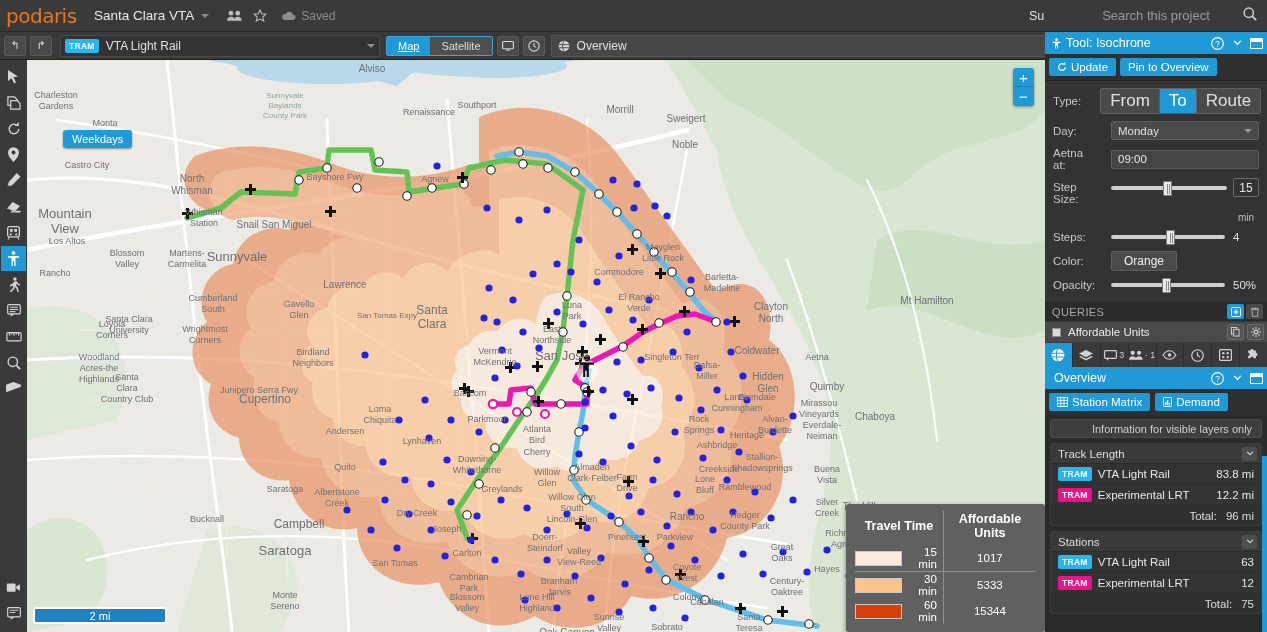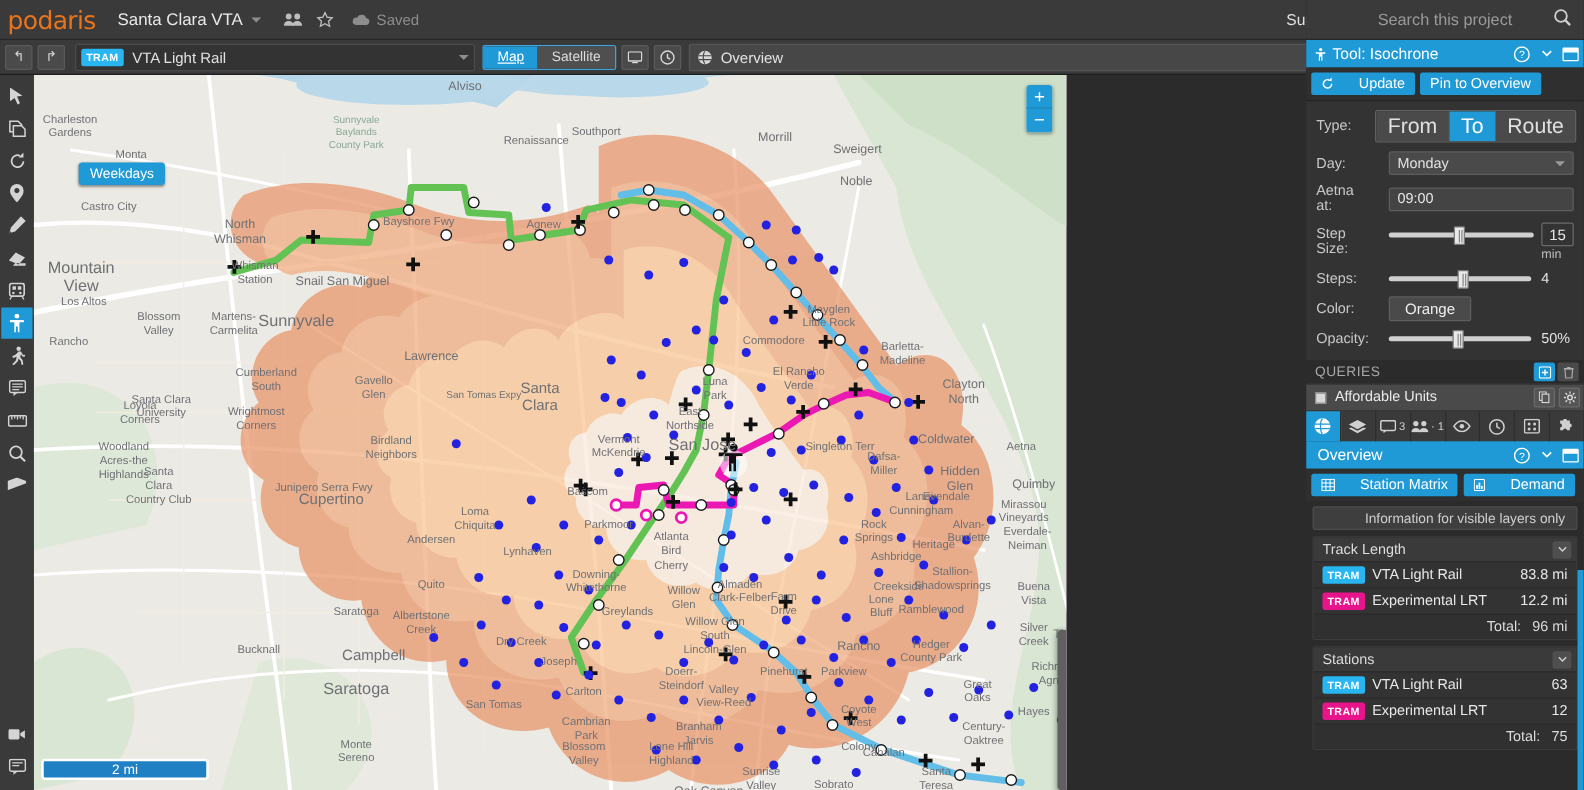--- a/index.html
+++ b/index.html
@@ -64,22 +64,22 @@
 
   
   .lefttool{position:absolute;left:0;top:60px;width:27px;height:572px;background:#3a3a3a;
             display:flex;flex-direction:column;align-items:center;padding-top:4px;}
   .ltool{width:25px;height:25px;display:flex;align-items:center;justify-content:center;
          color:#d4d4d4;cursor:pointer;margin-bottom:1px;}
   .ltool.active{background:#1f9ad6;color:#fff;}
   .ltool svg{display:block;}
 
   
-  .map{position:absolute;left:27px;top:60px;width:826px;height:572px;
-       background:#a21caf;overflow:hidden;}
+  .map{position:absolute;left:27px;top:60px;width:1018px;height:572px;
+       background:#000000;overflow:hidden;}
   .mapbg{position:absolute;inset:0;}
 
   .chip{position:absolute;left:36px;top:70px;background:#1f9ad6;color:#fff;font-size:11px;
         padding:3px 9px;border-radius:3px;box-shadow:0 1px 2px rgba(0,0,0,.4);}
   .zoomctl{position:absolute;right:11px;top:8px;width:21px;border-radius:3px;overflow:hidden;
         box-shadow:0 1px 3px rgba(0,0,0,.4);}
   .zoomctl div{height:19px;background:#1f9ad6;color:#fff;display:flex;align-items:center;
         justify-content:center;font-size:15px;cursor:pointer;border-bottom:1px solid #1680b4;}
   .scalebar{position:absolute;left:6px;bottom:8px;width:134px;height:17px;background:#1f80c4;
         border:2px solid #fff;border-radius:3px;color:#fff;font-size:11px;
@@ -106,21 +106,21 @@
 
   .panel-hd{height:22px;background:#1f9ad6;display:flex;align-items:center;
         padding:0 4px 0 7px;color:#fff;font-size:12.5px;gap:5px;}
   .panel-hd .ttl{flex:1;font-size:12.5px;}
   .hd-ic{width:15px;height:15px;display:flex;align-items:center;justify-content:center;
         font-size:10px;color:#fff;cursor:pointer;}
   .hd-ic.box{border:1.5px solid #fff;border-top-width:4px;border-radius:1px;width:13px;height:11px;}
 
   .btnrow{background:#2f2f2f;padding:4px 4px;display:flex;gap:4px;border-bottom:1px solid #232323;}
   .bluebtn{background:#1f9ad6;color:#fff;font-size:11.5px;padding:3px 8px;border-radius:2px;
-        display:flex;align-items:center;gap:20px;cursor:pointer;}
+        display:flex;align-items:center;gap:4px;cursor:pointer;}
 
   .formarea{background:#333;padding:7px 8px 8px;}
   .frow{display:flex;align-items:center;margin-bottom:7px;}
   .flab{width:58px;text-align:left;padding-right:19px;font-size:11.5px;color:#c8c8c8;}
   .fctl{flex:1;display:flex;align-items:center;}
   .tri{display:flex;border:1px solid #606060;border-radius:2px;overflow:hidden;}
   .tri div{padding:2px 9px;font-size:17px;background:#4a4a4a;color:#e0e0e0;cursor:pointer;
         border-right:1px solid #606060;}
   .tri div:last-child{border-right:none;}
   .tri div.on{background:#1f9ad6;color:#fff;}
@@ -132,21 +132,21 @@
         display:flex;align-items:center;padding:0 6px;font-size:11.5px;color:#e8e8e8;}
   .slider{flex:1;height:14px;position:relative;display:flex;align-items:center;}
   .track{width:100%;height:4px;background:#cfcfcf;border-radius:2px;}
   .knob{position:absolute;width:9px;height:15px;background:#e9e9e9;border:1px solid #7a7a7a;
         border-radius:1px;}
   .knob:after{content:"";position:absolute;left:3px;top:2px;width:1px;height:10px;
         background:#888;box-shadow:2px 0 0 #888;}
   .numbox{width:26px;height:19px;border:1px solid #6a6a6a;border-radius:2px;background:#333;
         color:#e8e8e8;font-size:12px;display:flex;align-items:center;justify-content:center;
         margin-left:6px;}
-  .unit{font-size:10px;color:#bdbdbd;margin-top:1px;}
+  .unit{font-size:10px;color:#bdbdbd;text-align:center;margin-top:15px;}
   .valtxt{margin-left:8px;font-size:11.5px;color:#e0e0e0;min-width:26px;}
   .clrbtn{background:#4a4a4a;border:1px solid #5d5d5d;border-radius:2px;padding:2px 12px;
         font-size:12px;color:#efefef;cursor:pointer;}
 
   .sect-hd{height:19px;background:#2b2b2b;display:flex;align-items:center;padding:0 4px 0 7px;
         font-size:11px;color:#a8a8a8;letter-spacing:.4px;}
   .sect-hd .sp{flex:1;}
   .mini{width:17px;height:15px;display:flex;align-items:center;justify-content:center;
         background:#4a4a4a;border-radius:2px;color:#d0d0d0;font-size:9px;margin-left:2px;cursor:pointer;}
   .mini.on{background:#1f9ad6;color:#fff;}

